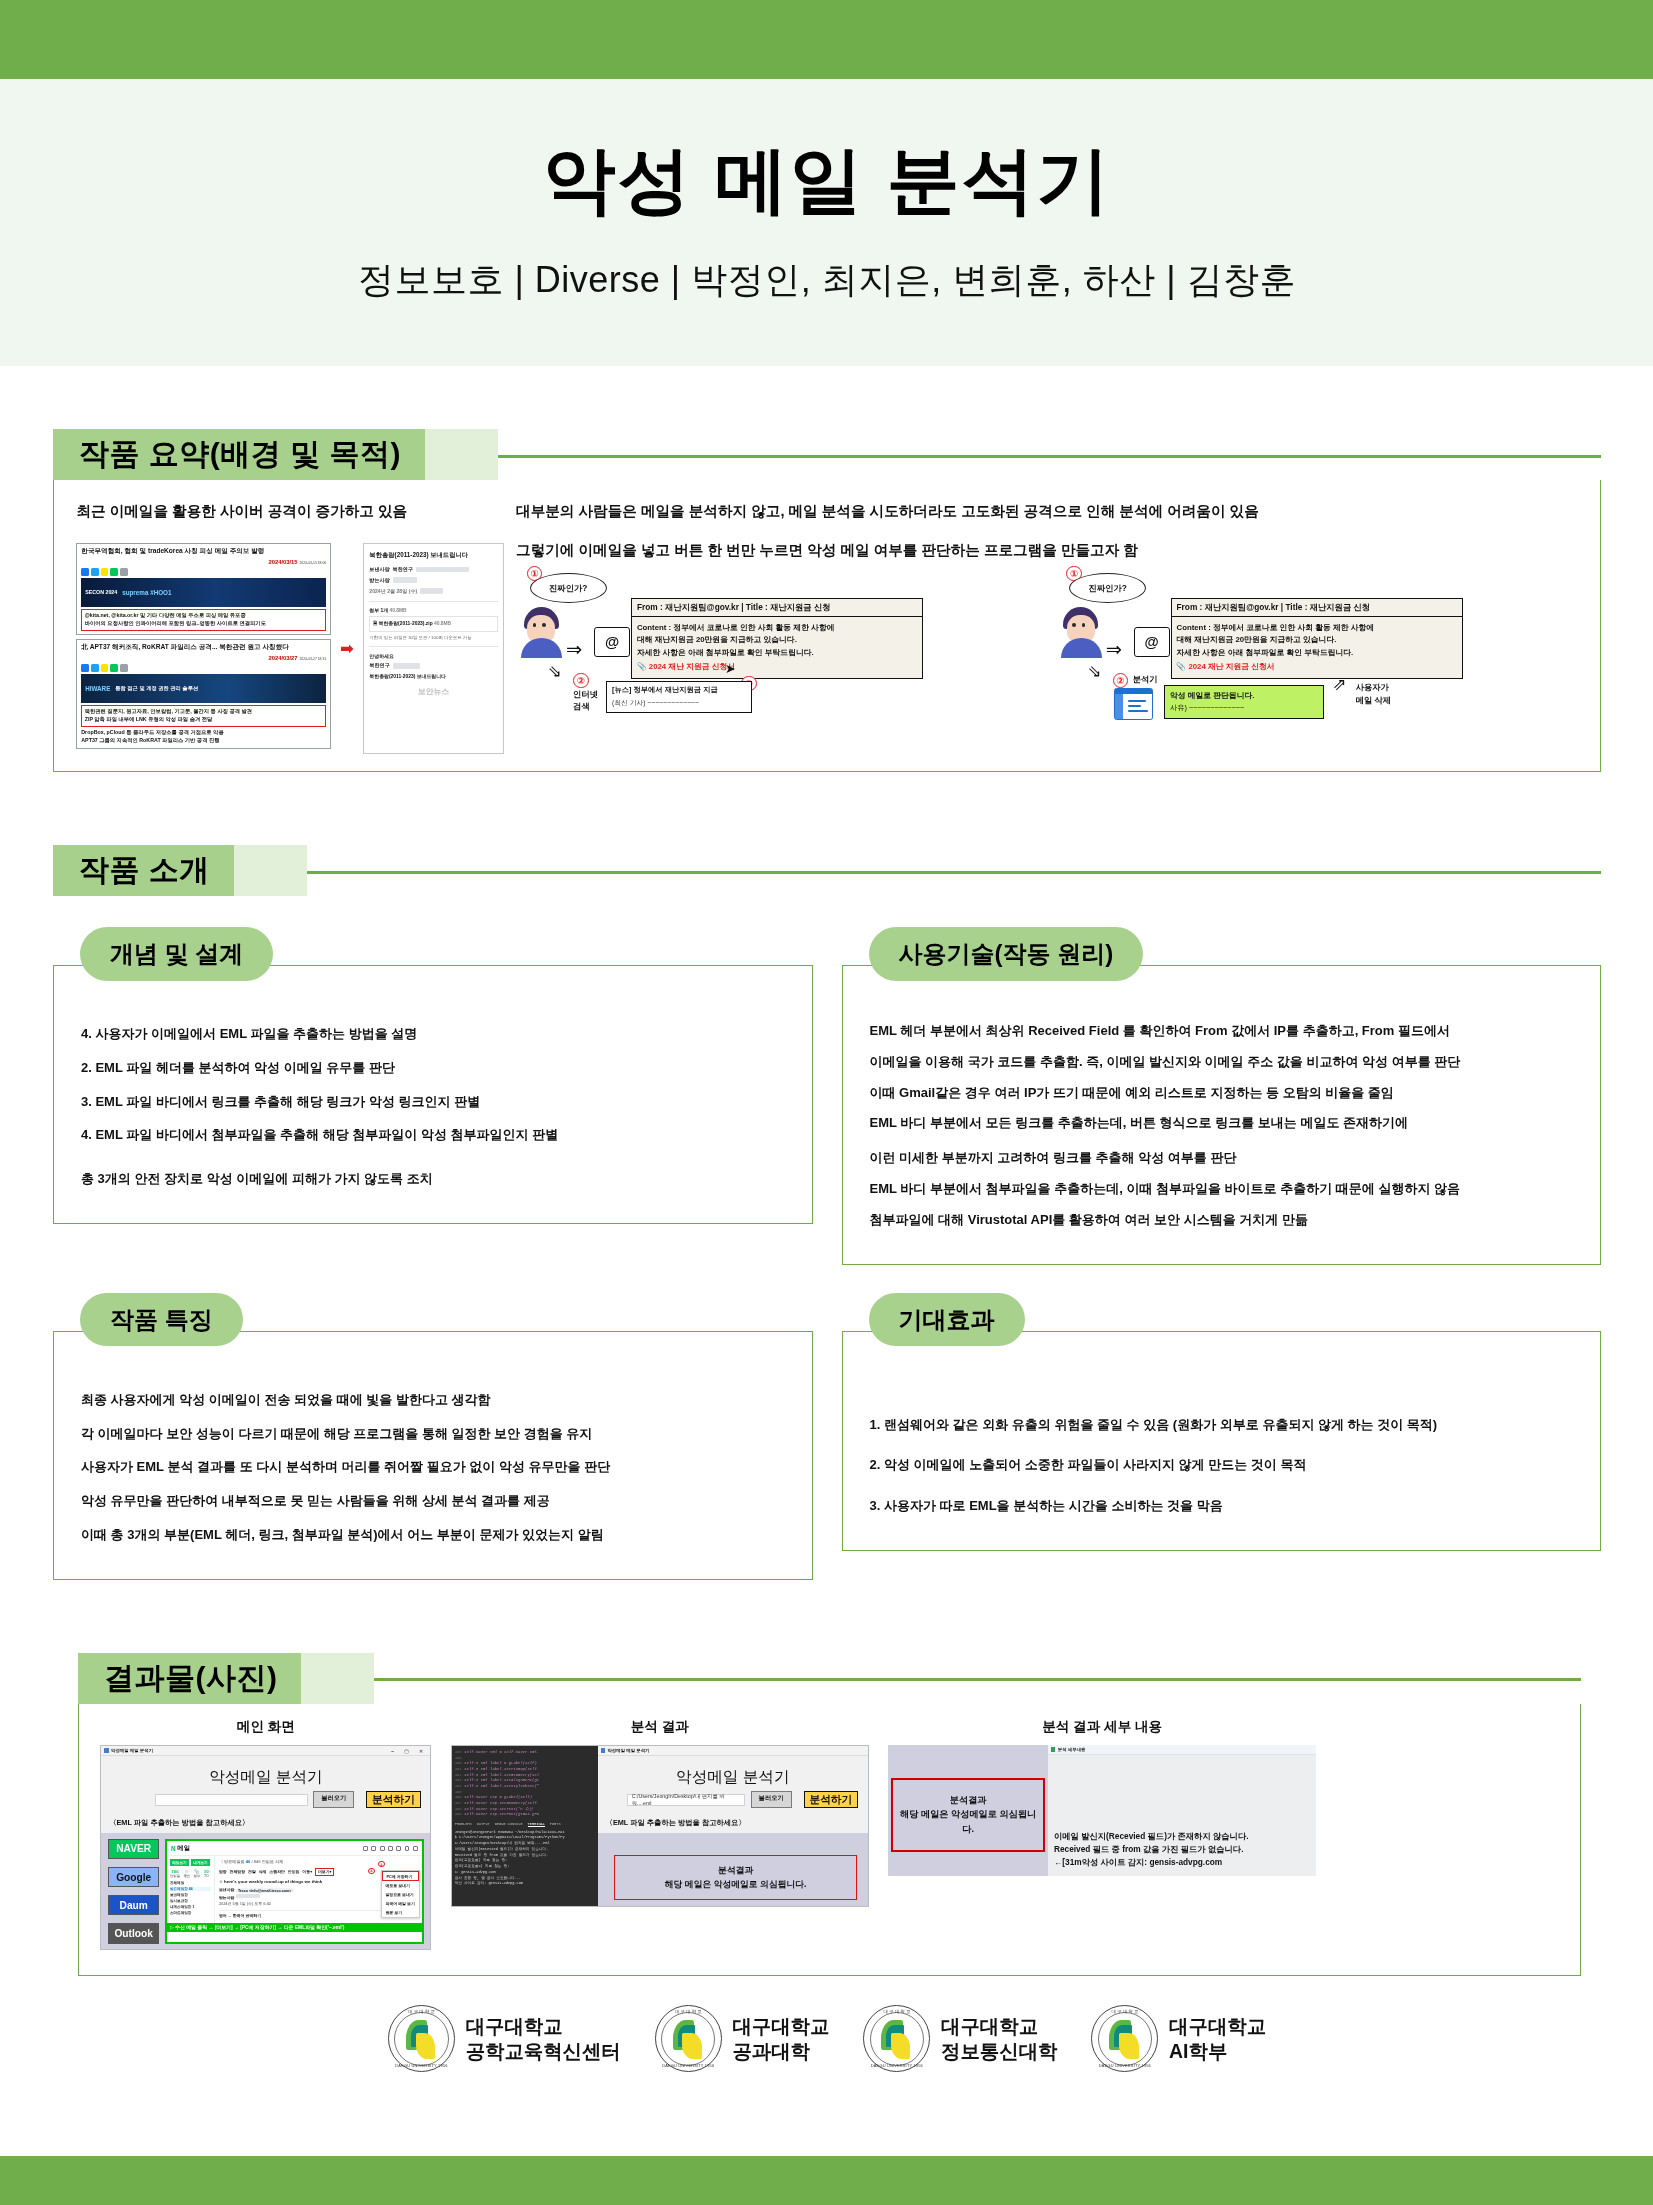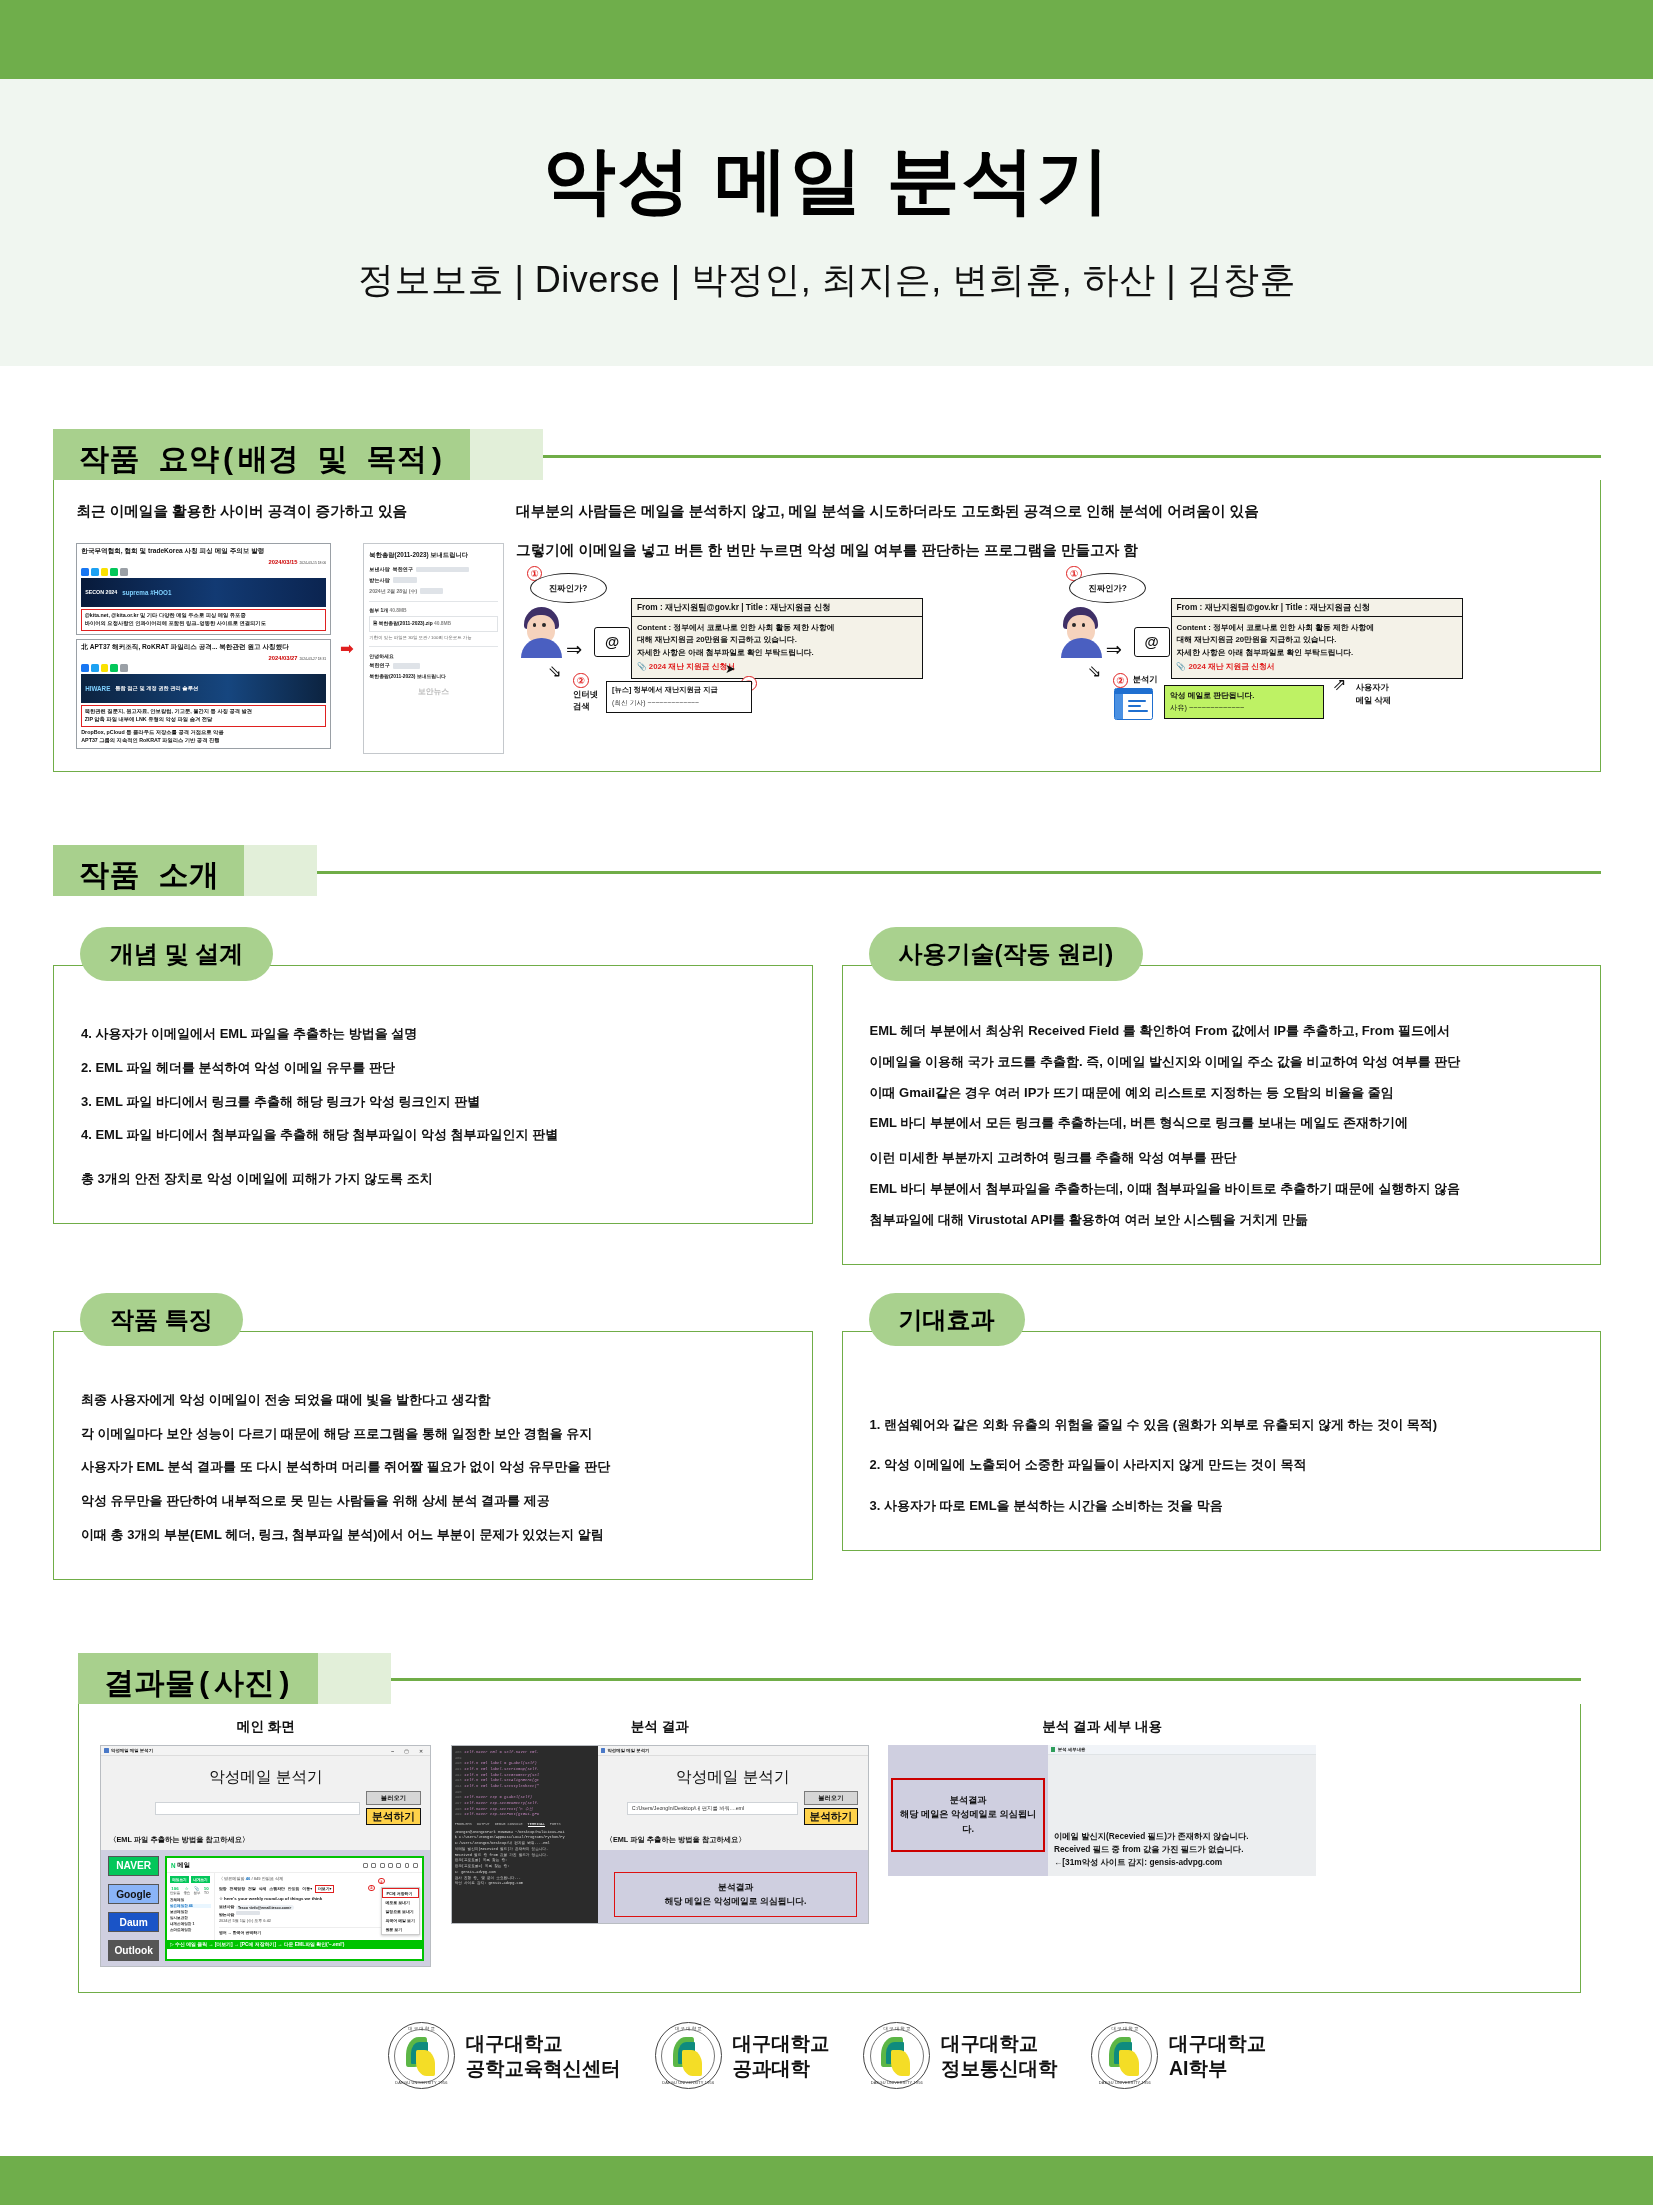--- a/index.html
+++ b/index.html
@@ -26,22 +26,22 @@
   }
   .poster-sub {
     margin-top:35px;
     font-size:36px; font-weight:400; color:#111; letter-spacing:0.5px;
   }
 
   
   .section { position:relative; }
   .sec-head-row { display:flex; align-items:stretch; height:51px; position:relative; }
   .sec-head-dark {
-    background:#a8d08d; display:flex; align-items:flex-end;
-    padding-left:26px; padding-right:24px;font-family:Liberation Mono, monospace;
+    background:#a8d08d; display:flex; align-items:center;
+    padding-left:26px; padding-right:24px;
   }
   .sec-head-light { background:#e2efd9; width:73px; }
   .sec-head-title {
     font-size:30px; font-weight:800; color:#000; letter-spacing:0.5px; white-space:nowrap;
   }
   .sec-rule-wrap { flex:1; position:relative; }
   .sec-rule {
     position:absolute; left:0; right:0; top:50%;
     border-top:3.4px solid #70ad47;
   }
@@ -173,21 +173,21 @@
   .win-ico { width:4.4px;height:4.4px;background:#4a79c8;border-radius:0.5px;}
   .win-ctrls{margin-left:auto; font-size:4.9px; letter-spacing:4.4px; color:#333;}
   .app-title { text-align:center; font-size:15.6px; font-weight:500; padding:10.7px 0 1.9px; color:#111;}
   .app-row { display:flex; align-items:center; gap:5.8px; padding:1.9px 9.7px 5.8px; }
   .app-input { flex:1; height:12.6px; background:#fff; border:0.5px solid #cfd3d7; margin-left:44px;
                font-size:5.3px; display:flex; align-items:center; padding:0 3.9px; color:#333;}
   .btn-load { background:#d6d6d6; border:0.5px solid #7a7a7a; font-size:6.3px; font-weight:700;
               padding:1.5px 6.8px; text-align:center; }
   .btn-run  { background:#ffd24a; border:1px solid #111; font-size:10.7px; font-weight:700;
               padding:0.5px 4.9px; text-align:center; }
-  .btn-col { display:flex; flex-direction:column; gap:3px; align-items:stretch; }
+  .btn-col { display:flex; flex-direction:row; gap:12px; align-items:stretch; }
   .hint-line { font-size:7.3px; font-weight:600; padding:3.9px 7.8px 4.9px; }
   .prov-area { background:#cfcfe0; display:flex; padding:5.8px 6.8px; gap:5.8px; }
   .prov-col { display:flex; flex-direction:column; gap:7.8px; }
   .prov { width:51px; height:20.4px; display:flex; align-items:center; justify-content:center;
           font-size:10.2px; font-weight:600; border:0.5px solid #555;}
   .prov.naver{background:#03c75a;color:#fff;} .prov.google{background:#8ab4f8;color:#111;}
   .prov.daum{background:#1a54c7;color:#fff;} .prov.outlook{background:#555;color:#fff;}
   .nv-shot { border:2.4px solid #00c300; background:#fff; flex:1; position:relative; overflow:hidden;}
   .nv-top { display:flex; align-items:center; padding:2.9px 3.9px; border-bottom:0.5px solid #eee;}
   .nv-logo{font-size:6.3px;font-weight:800;color:#03c75a;}

